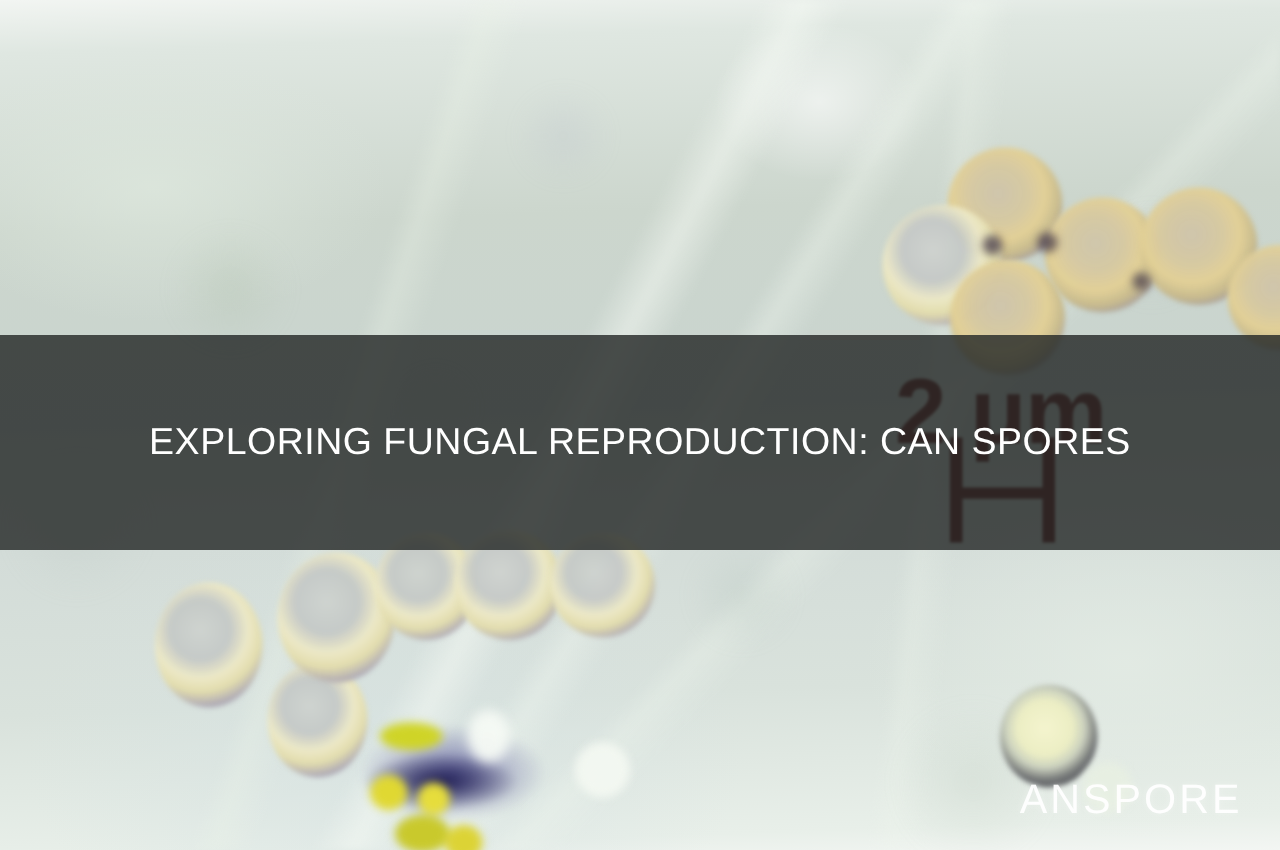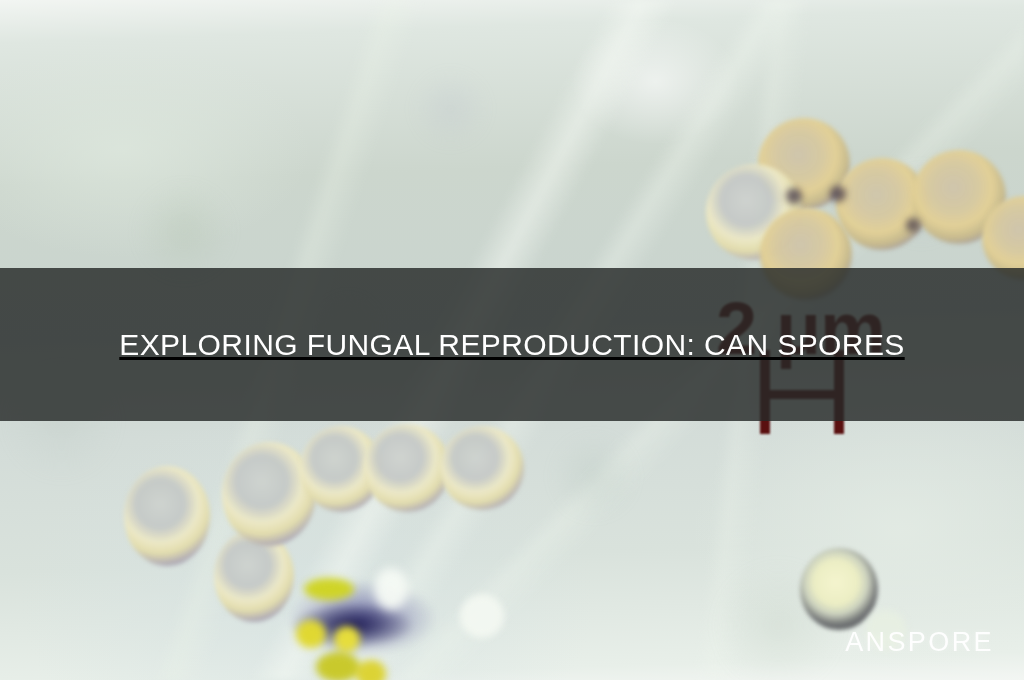--- a/index.html
+++ b/index.html
@@ -172,47 +172,46 @@
   }
   .scale-bar .cap.left  { left: 0; }
   .scale-bar .cap.right { right: 0; }
 
   
   .banner {
     position: absolute;
     left: 0;
     top: 268px;
     width: 1024px;
-    height: 153px;
+    height: 172px;
     background: rgba(38, 42, 40, 0.82);
     display: flex;
     flex-direction: column;
     align-items: center;
     justify-content: center;
     box-sizing: border-box;
     padding: 0 77px;
-    text-decoration: underline;
   }
   .title-line {
     text-align: center;
     font-size: 30px;
     font-weight: 400;
     letter-spacing: 0.4px;
     line-height: 1.32;
     white-space: nowrap;
   }
   .title-line.one { color: #ffffff; }
   .title-line.two { color: #f2b826; }
 
   
   .watermark {
     position: absolute;
     right: 30px;
     bottom: 22px;
-    font-size: 27px;
+    font-size: 33px;
     font-weight: 300;
     letter-spacing: 2.4px;
     color: rgba(255,255,255,0.92);
     text-shadow: 0 0 6px rgba(255,255,255,0.35);
   }
 </style>
 </head>
 <body>
 
 <div class="stage">

